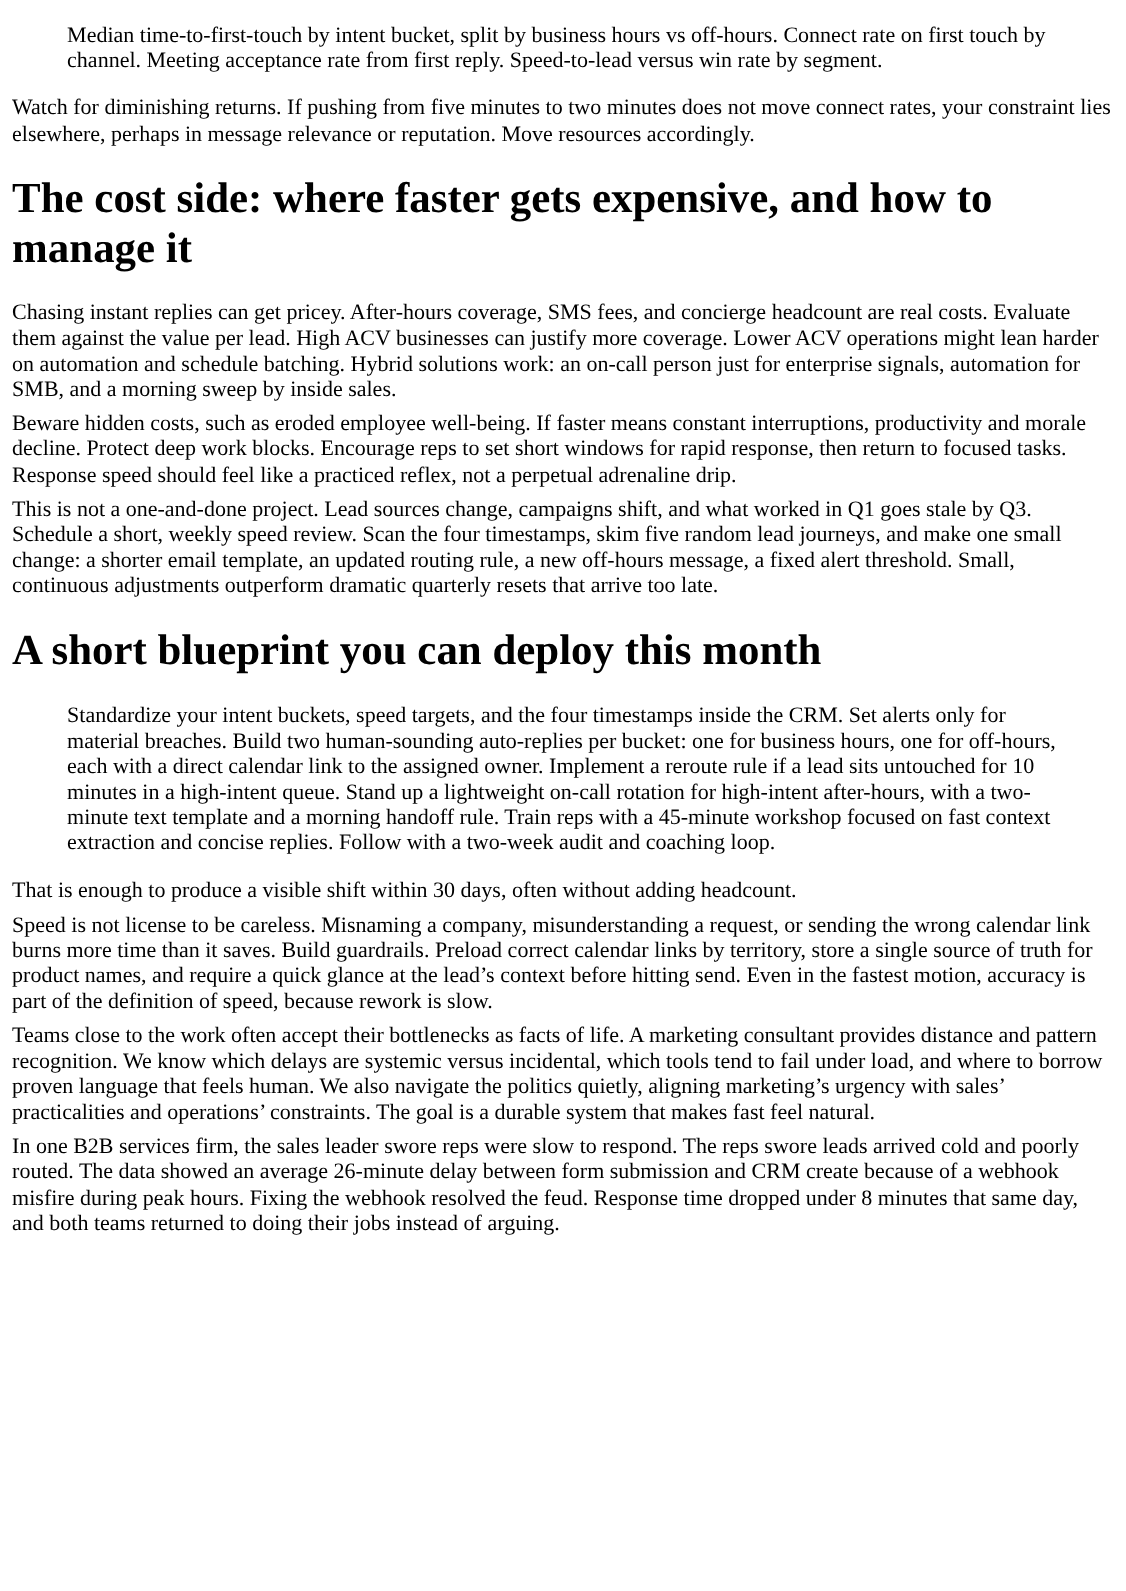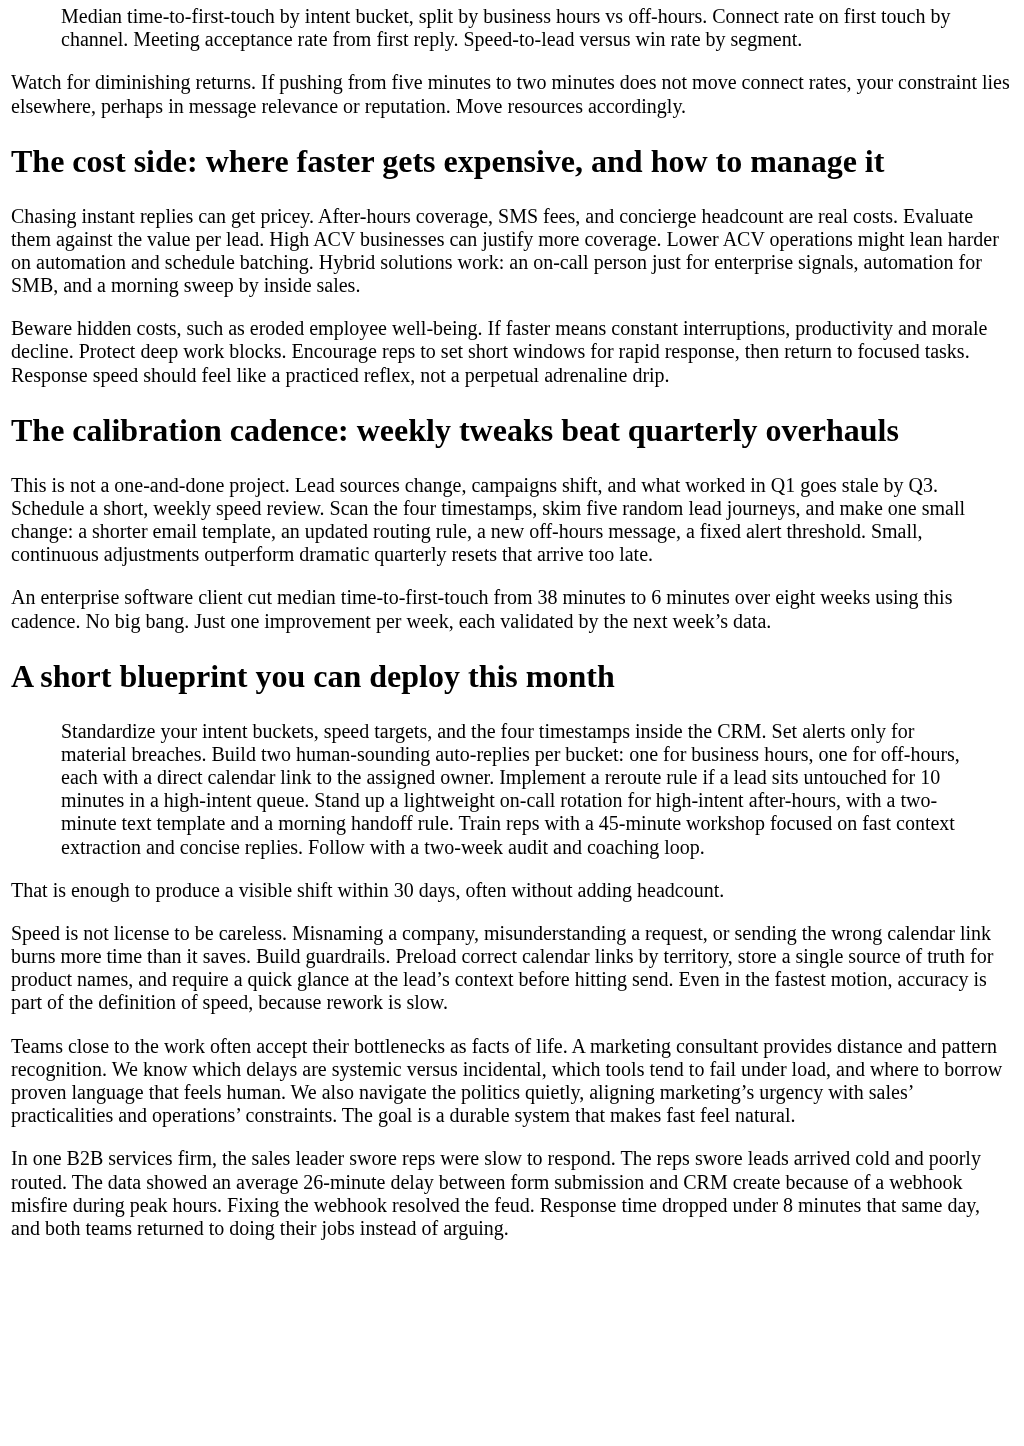--- a/index.html
+++ b/index.html
@@ -13,49 +13,47 @@
     box-sizing: border-box;
     padding: 5px 11px 10px 11px;
     background: #ffffff;
     color: #000000;
     font-family: "Liberation Serif", "DejaVu Serif", serif;
     font-size: 20px;
     line-height: 1.16;
     overflow: hidden;
   }
   .page p {
-    margin: 20px 0;
+    margin: 8px 0;
   }
   .page h2 {
-    font-size: 32px;
+    font-size: 39px;
     line-height: 1.15;
     font-weight: bold;
     margin: 25px 0;
   }
   .page blockquote {
     margin: 20px 50px;
   }
   .page blockquote.first-block {
-    margin-top: 0;
+    margin-top: 16px;
   }
 </style>
 </head>
 <body>
 
 <main class="page">
   <blockquote class="first-block">Median time-to-first-touch by intent bucket, split by business hours vs off-hours. Connect rate on first touch by channel. Meeting acceptance rate from first reply. Speed-to-lead versus win rate by segment.</blockquote>
   <p>Watch for diminishing returns. If pushing from five minutes to two minutes does not move connect rates, your constraint lies elsewhere, perhaps in message relevance or reputation. Move resources accordingly.</p>
 
   <h2>The cost side: where faster gets expensive, and how to manage it</h2>
   <p>Chasing instant replies can get pricey. After-hours coverage, SMS fees, and concierge headcount are real costs. Evaluate them against the value per lead. High ACV businesses can justify more coverage. Lower ACV operations might lean harder on automation and schedule batching. Hybrid solutions work: an on-call person just for enterprise signals, automation for SMB, and a morning sweep by inside sales.</p>
   <p>Beware hidden costs, such as eroded employee well-being. If faster means constant interruptions, productivity and morale decline. Protect deep work blocks. Encourage reps to set short windows for rapid response, then return to focused tasks. Response speed should feel like a practiced reflex, not a perpetual adrenaline drip.</p>
 
-  <h2>The calibration cadence: weekly tweaks beat quarterly overhauls</h2>
   <p>This is not a one-and-done project. Lead sources change, campaigns shift, and what worked in Q1 goes stale by Q3. Schedule a short, weekly speed review. Scan the four timestamps, skim five random lead journeys, and make one small change: a shorter email template, an updated routing rule, a new off-hours message, a fixed alert threshold. Small, continuous adjustments outperform dramatic quarterly resets that arrive too late.</p>
-  <p>An enterprise software client cut median time-to-first-touch from 38 minutes to 6 minutes over eight weeks using this cadence. No big bang. Just one improvement per week, each validated by the next week’s data.</p>
 
   <h2>A short blueprint you can deploy this month</h2>
   <blockquote>Standardize your intent buckets, speed targets, and the four timestamps inside the CRM. Set alerts only for material breaches. Build two human-sounding auto-replies per bucket: one for business hours, one for off-hours, each with a direct calendar link to the assigned owner. Implement a reroute rule if a lead sits untouched for 10 minutes in a high-intent queue. Stand up a lightweight on-call rotation for high-intent after-hours, with a two-minute text template and a morning handoff rule. Train reps with a 45-minute workshop focused on fast context extraction and concise replies. Follow with a two-week audit and coaching loop.</blockquote>
   <p>That is enough to produce a visible shift within 30 days, often without adding headcount.</p>
 
   <p>Speed is not license to be careless. Misnaming a company, misunderstanding a request, or sending the wrong calendar link burns more time than it saves. Build guardrails. Preload correct calendar links by territory, store a single source of truth for product names, and require a quick glance at the lead’s context before hitting send. Even in the fastest motion, accuracy is part of the definition of speed, because rework is slow.</p>
 
   <p>Teams close to the work often accept their bottlenecks as facts of life. A marketing consultant provides distance and pattern recognition. We know which delays are systemic versus incidental, which tools tend to fail under load, and where to borrow proven language that feels human. We also navigate the politics quietly, aligning marketing’s urgency with sales’ practicalities and operations’ constraints. The goal is a durable system that makes fast feel natural.</p>
   <p>In one B2B services firm, the sales leader swore reps were slow to respond. The reps swore leads arrived cold and poorly routed. The data showed an average 26-minute delay between form submission and CRM create because of a webhook misfire during peak hours. Fixing the webhook resolved the feud. Response time dropped under 8 minutes that same day, and both teams returned to doing their jobs instead of arguing.</p>
 </main>

